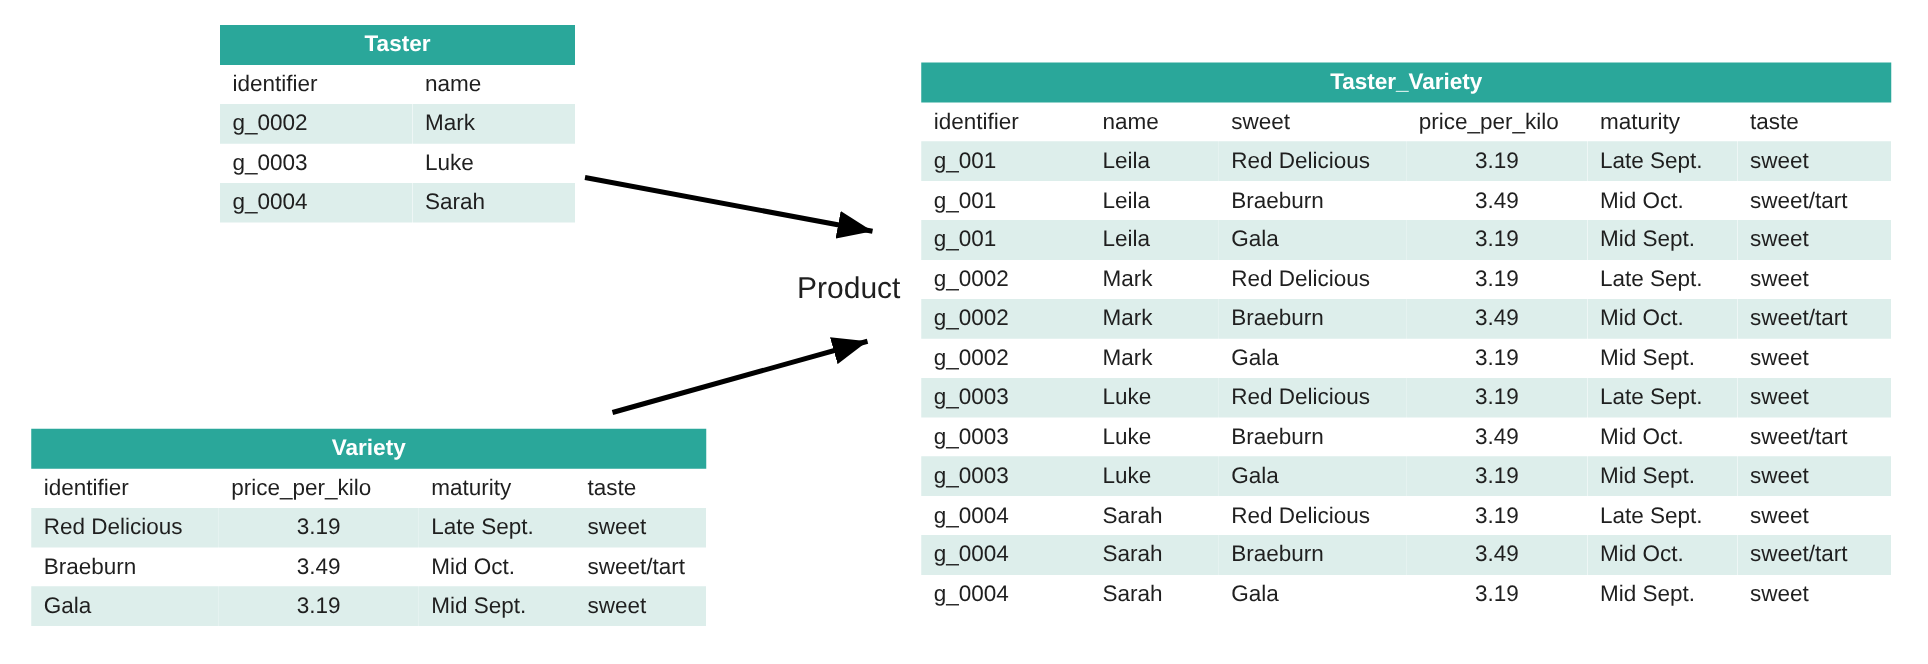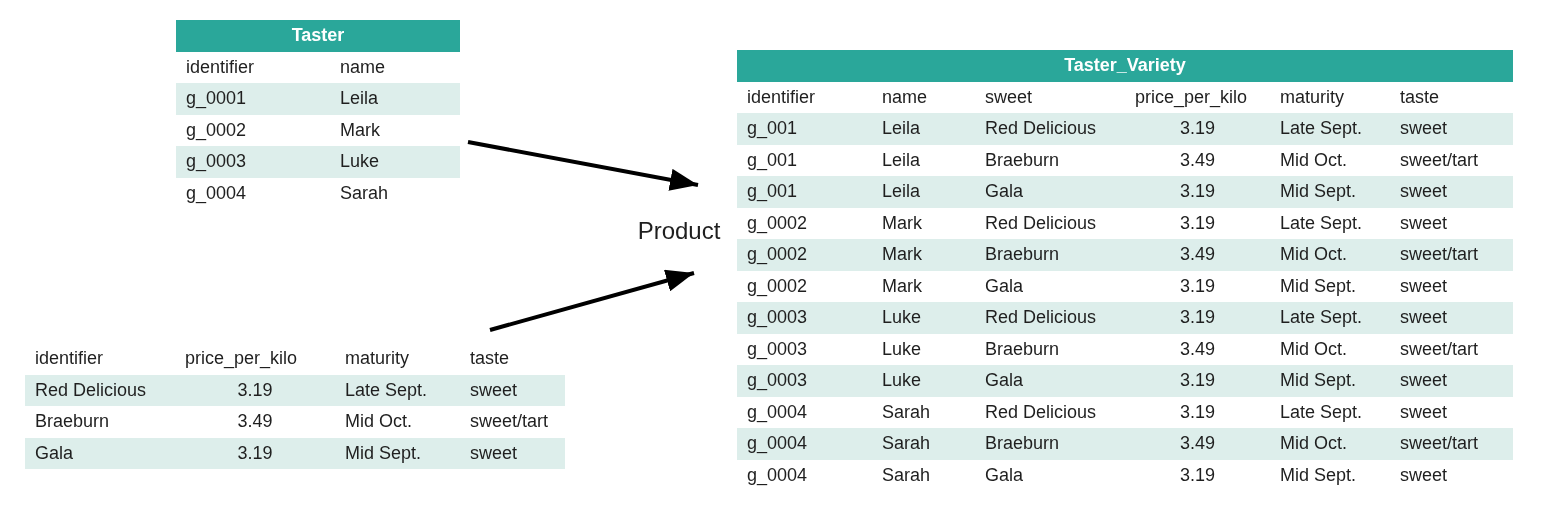--- a/index.html
+++ b/index.html
@@ -85,40 +85,37 @@
           <col>
         </colgroup>
       <thead>
         <tr>
             <th>identifier</th>
             <th>name</th>
           </tr>
       </thead>
       <tbody>
           <tr>
-            <td>g_0001</td>
-            <td>Leila</td>
-          </tr>
-          <tr>
             <td>g_0002</td>
             <td>Mark</td>
           </tr>
           <tr>
             <td>g_0003</td>
             <td>Luke</td>
           </tr>
           <tr>
             <td>g_0004</td>
             <td>Sarah</td>
           </tr>
         </tbody>
     </table>
   </section>
 
   <section class="dbtable variety">
+    <div class="tbl-title">Variety</div>
     <table>
       <colgroup>
           <col style="width:150px">
           <col style="width:160px">
           <col style="width:125px">
           <col>
         </colgroup>
       <thead>
         <tr>
             <th>identifier</th>

